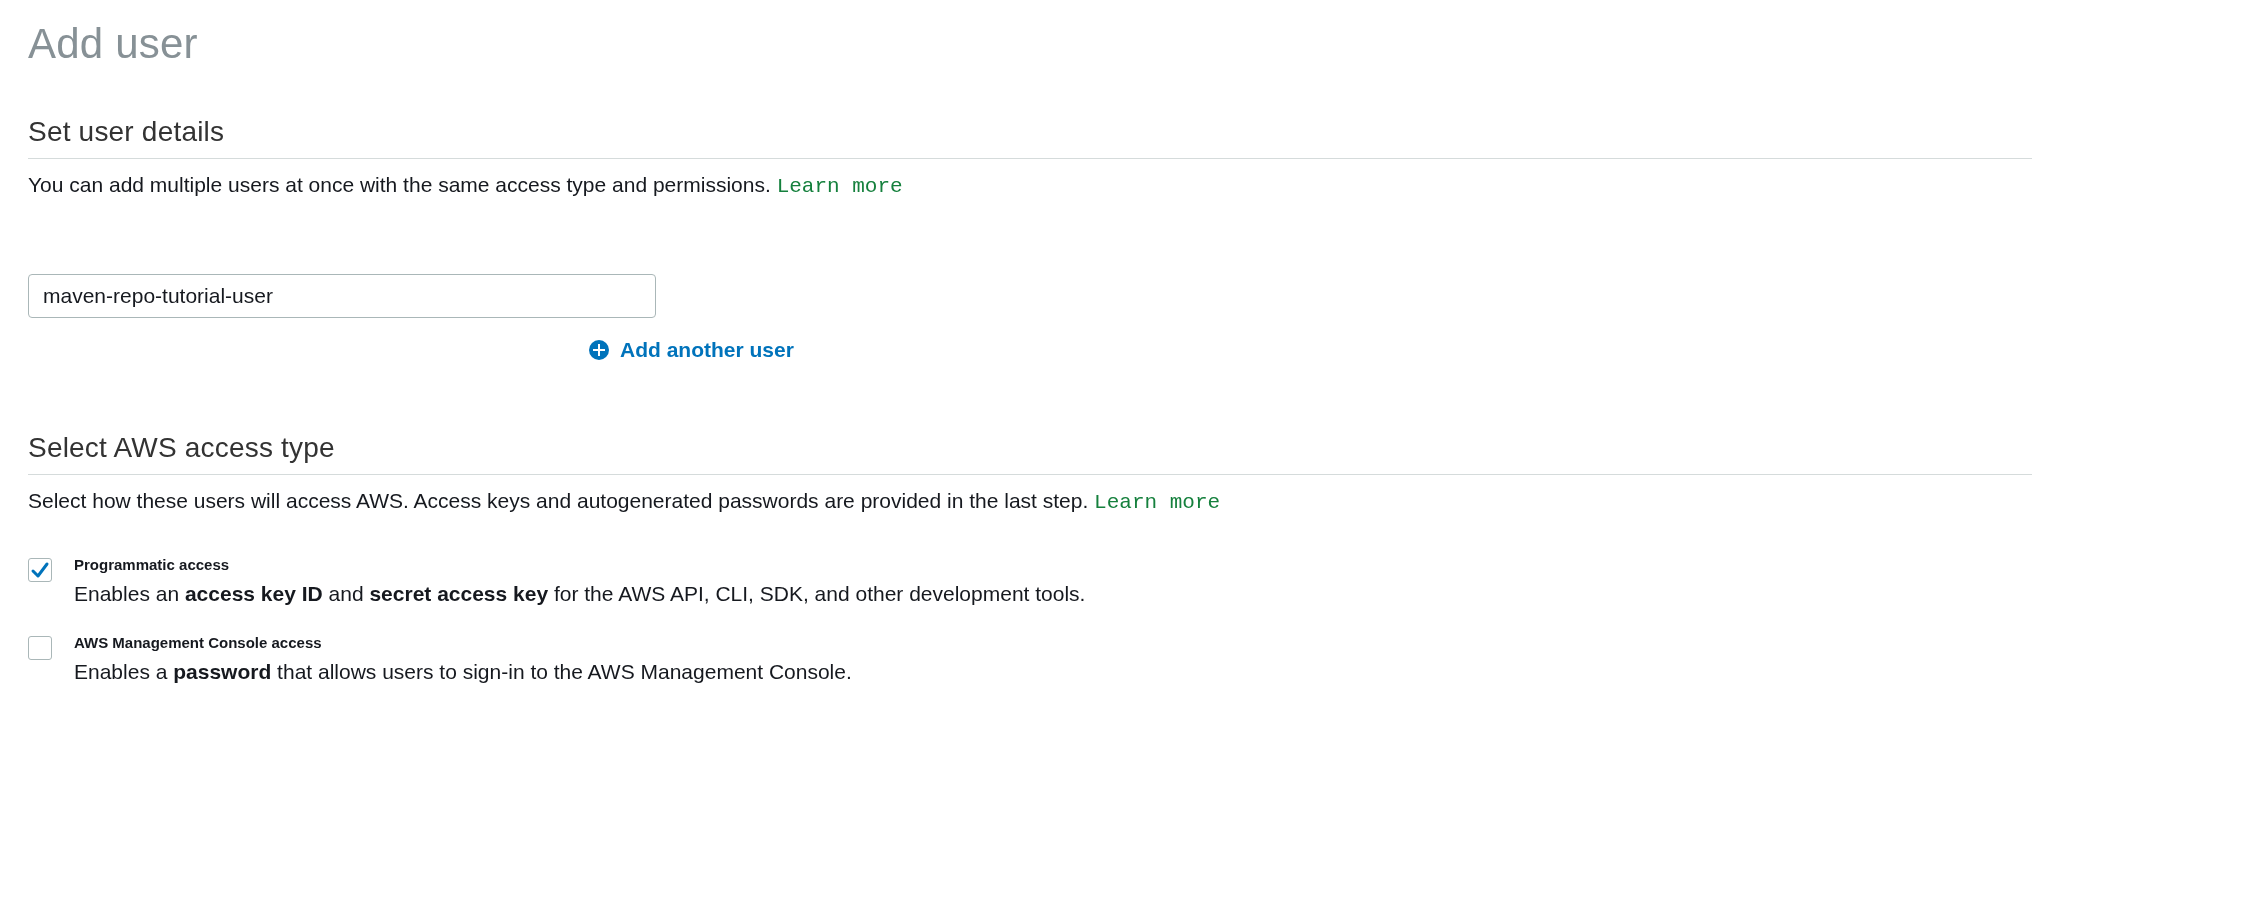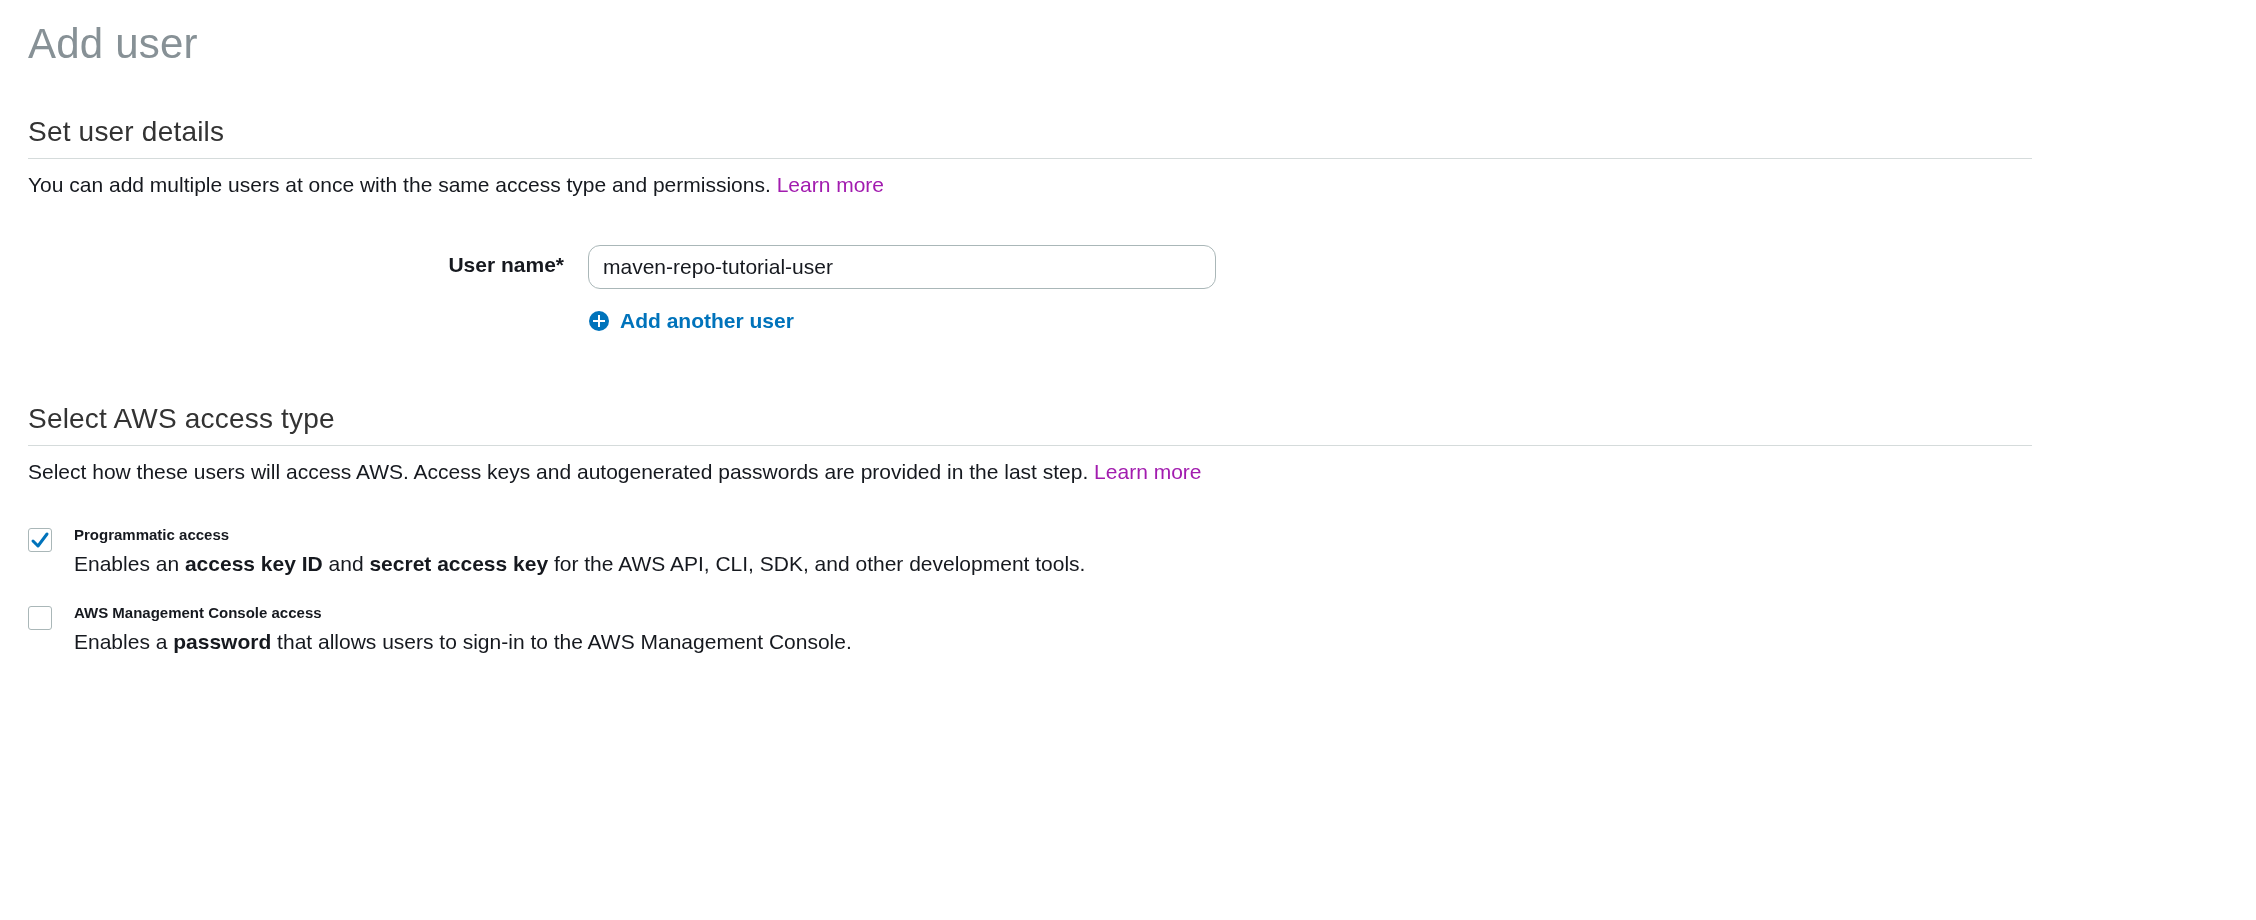--- a/index.html
+++ b/index.html
@@ -33,23 +33,24 @@
     border: none;
     border-top: 1px solid #d5dbdb;
     margin: 0 0 14px 0;
   }
   .section-desc {
     font-size: 21px;
     color: #16191f;
     margin: 0 0 48px 0;
   }
   .link {
-    color: #a21caf;
+    color: #15803d;
     text-decoration: none;
     cursor: pointer;
+    font-family: Liberation Mono, monospace;
   }
 
   
   .form-row {
     display: flex;
     align-items: flex-start;
     margin-bottom: 20px;
   }
   .form-label-col {
     width: 560px;
@@ -64,22 +65,23 @@
   .form-field-col {
     flex: 1 1 auto;
   }
   .text-input {
     width: 628px;
     height: 44px;
     padding: 6px 14px;
     font-size: 21px;
     color: #16191f;
     border: 1px solid #aab7b8;
-    border-radius: 12px;
+    border-radius: 4px;
     background: #fff;
+    margin-top: 28px;
   }
 
   .add-another-row {
     display: flex;
     align-items: center;
     margin-left: 560px;
     margin-top: 18px;
     gap: 10px;
     cursor: pointer;
   }
@@ -147,21 +149,20 @@
 
   <h1 class="page-title">Add user</h1>
 
   <h2 class="section-heading">Set user details</h2>
   <hr class="section-rule">
   <p class="section-desc">
     <span>You can add multiple users at once with the same access type and permissions. </span><a class="link">Learn more</a>
   </p>
 
   <div class="form-row">
-    <div class="form-label-col">User name*</div>
     <div class="form-field-col">
       <input type="text" class="text-input" value="maven-repo-tutorial-user" style="">
     </div>
   </div>
 
   <div class="add-another-row">
     <span class="plus-icon">
       <svg width="22" height="22" viewBox="0 0 22 22">
         <circle cx="11" cy="11" r="10" fill="#0073bb"></circle>
         <rect x="10" y="5" width="2" height="12" fill="#fff"></rect>

